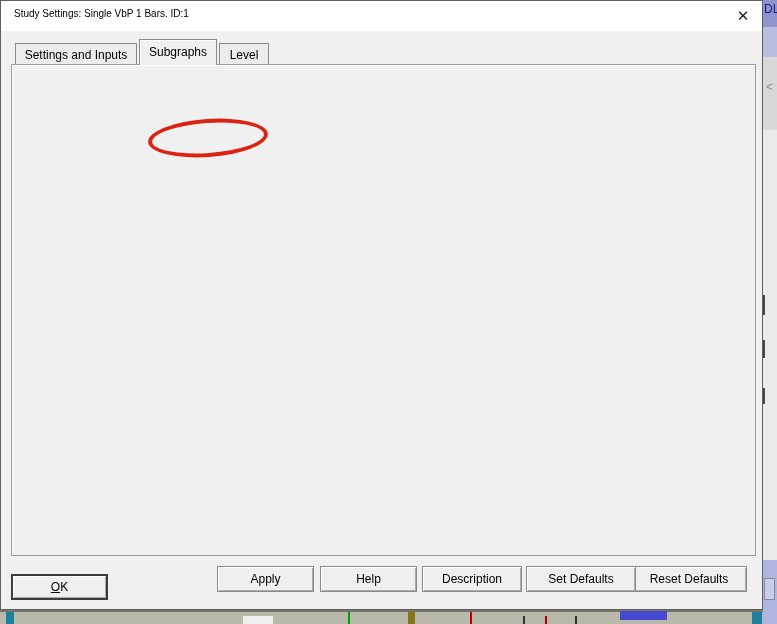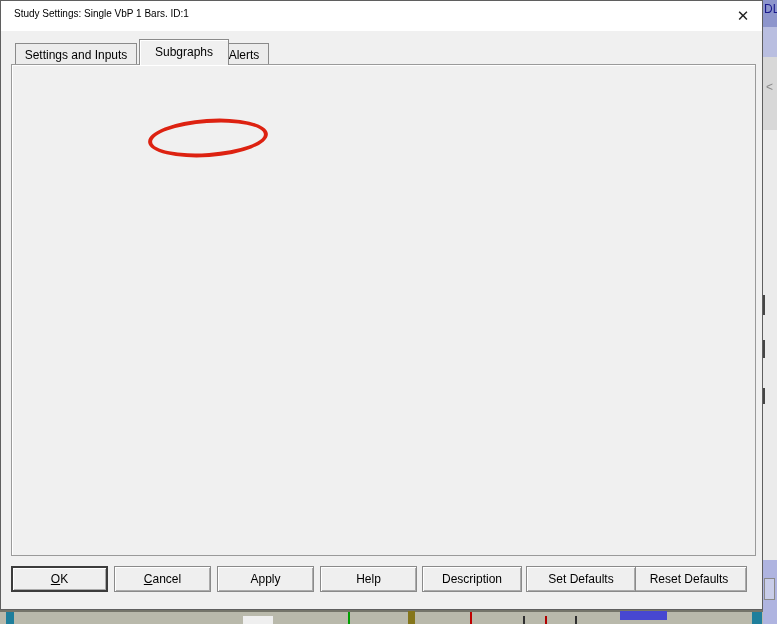--- a/index.html
+++ b/index.html
@@ -15,21 +15,21 @@
 
   
   .tab { position:absolute; background:#F0F0F0; border:1px solid #8A8A8A; border-bottom:none; text-align:center; }
   .tab.inactive { top:42px; height:22px; line-height:22px; background:#ECECEC; }
   .tab.active { top:38px; height:26px; line-height:24px; z-index:3; box-shadow:inset 1px 1px 0 #fff; }
 
   #page { position:absolute; left:10px; top:63px; width:745px; height:492px; border:1px solid #9A9A9A; background:#F0F0F0; box-shadow:inset 1px 1px 0 #ffffff; z-index:1; }
 
   .lbl { position:absolute; white-space:nowrap; }
   .dis { color:#A2A2A2; }
-  .fl { display:inline-block; }
+  .fl { display:inline-block;margin-top:8px; }
   .fl::first-letter { text-decoration:underline; }
 
   
   .combo { position:absolute; height:22px; background:#fff; border:1px solid #7A7A7A; display:flex; align-items:center; }
   .combo .val { flex:1; padding-left:4px; white-space:nowrap; overflow:hidden; }
   .combo .dd { width:17px; height:100%; background:#E3E3E3; border-left:1px solid #A9A9A9; display:flex; align-items:center; justify-content:center; }
   .tri-dn { width:0; height:0; border-left:4px solid transparent; border-right:4px solid transparent; border-top:5px solid #303030; }
   .combo.disabled { background:#F2F2F2; border-color:#BDBDBD; }
   .combo.disabled .val { color:#A2A2A2; }
   .combo.disabled .dd { background:#EDEDED; border-left-color:#C6C6C6; }
@@ -130,22 +130,22 @@
   <div class="bgbit" style="left: 752px; top: 612px; width: 10px; height: 12px; background: rgb(31, 127, 156);"></div>
 
   <div id="dialog">
 
     <div id="titlebar">
       <span id="title-text">Study Settings: Single VbP 1 Bars. ID:1</span>
       <span id="close-btn">✕</span>
     </div>
 
     <div class="tab inactive" style="left:14px;width:122px;">Settings and Inputs</div>
-    <div class="tab active" style="left:138px;width:90px;">Subgraphs</div>
-    <div class="tab inactive" style="left:218px;width:50px;">Alerts</div>
+    <div class="tab active" style="left:138px;width:78px;">Subgraphs</div>
+    <div class="tab inactive" style="left:218px;width:50px;">Level</div>
 
     <div id="page"></div>
 
     <span class="lbl" style="left:21px;top:84px;">Graph Draw Type:</span>
     <div class="combo" style="left:148px;top:79px;width:224px;">
       <span class="val">Volume by Price</span>
       <span class="dd">
           <span class="tri-dn"></span>
         </span>
     </div>
@@ -443,21 +443,20 @@
     </label>
 
     <label class="cb checked" style="left:20px;top:529px;">
       <span class="box"></span>
       <span class="cbl">Always Show Name and Value Labels When Enabled</span>
     </label>
     <span class="lbl" style="left:394px;top:531px;">Transparency Level for Fill Styles:</span>
     <div class="tinput" style="left:638px;top:527px;width:54px;height:21px;">75</div>
 
     <div class="btn default fl" style="left:10px;width:97px;">OK</div>
-    <div class="btn fl" style="left:113px;width:97px;">Cancel</div>
     <div class="btn" style="left:216px;width:97px;">Apply</div>
     <div class="btn" style="left:319px;width:97px;">Help</div>
     <div class="btn" style="left:421px;width:100px;">Description</div>
     <div class="btn" style="left:630px;width:116px;">Reset Defaults</div>
     <div class="btn" style="left:525px;width:110px;">Set Defaults</div>
 
   </div>
 </div>
 
 </body></html>

